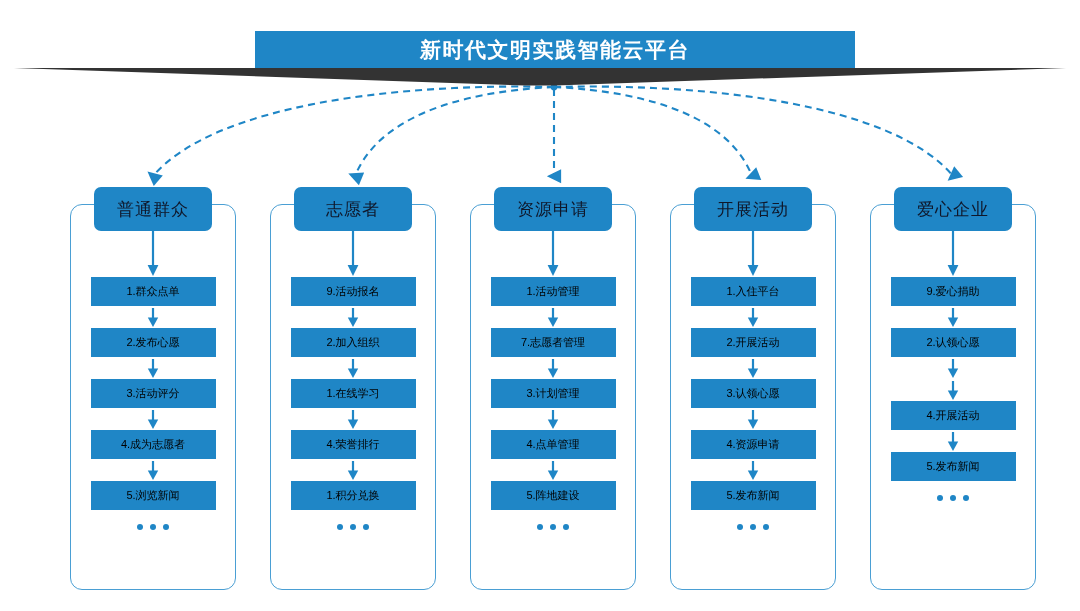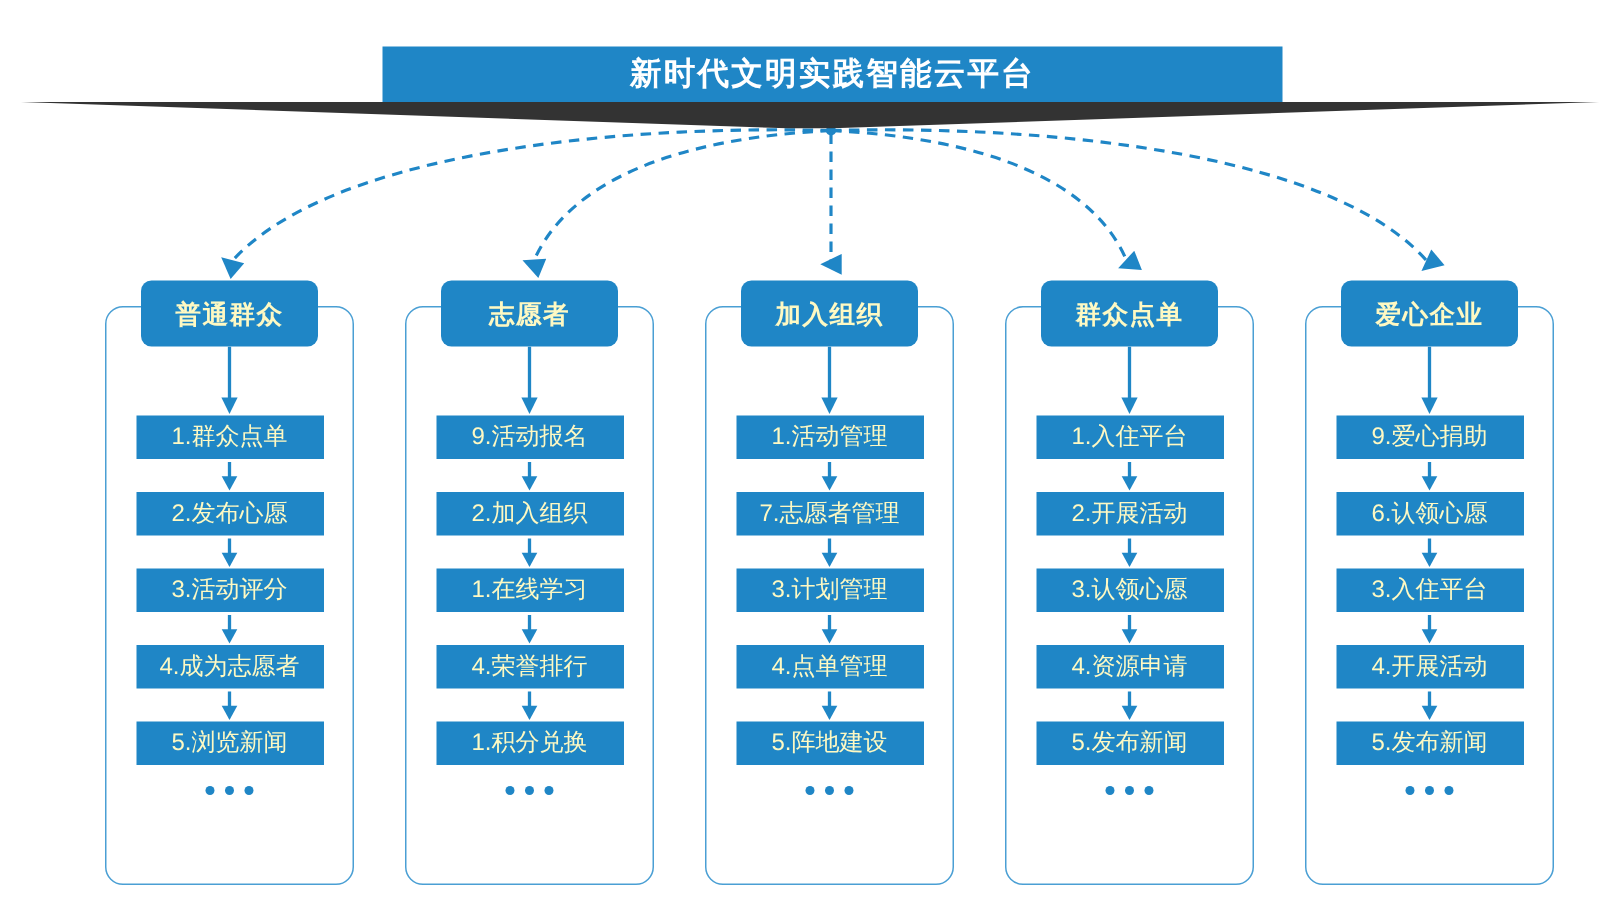--- a/index.html
+++ b/index.html
@@ -81,23 +81,23 @@
     width: 118px;
     height: 44px;
     background: #1f86c6;
     border-radius: 7px;
     display: flex;
     align-items: center;
     justify-content: center;
     z-index: 4;
   }
   .col-header .hdr-text {
-    color: #fef9c3;
+    color: #0f172a;
     font-size: 17px;
-    font-weight: bold;
+    font-weight: normal;
     letter-spacing: 1px;
     line-height: 1;
     white-space: nowrap;
   }
 
   .steps {
     position: absolute;
     top: 72px;
     left: 0;
     width: 100%;
@@ -108,22 +108,22 @@
 
   .step {
     width: 125px;
     height: 29px;
     background: #1f86c6;
     display: flex;
     align-items: center;
     justify-content: center;
   }
   .step .step-text {
-    color: #fef9c3;
-    font-size: 16px;
+    color: #000000;
+    font-size: 11px;
     line-height: 1;
     white-space: nowrap;
   }
 
   .down-arrow {
     width: 14px;
     height: 22px;
     display: block;
   }
 
@@ -280,21 +280,21 @@
       <div class="ellipsis">
           <i></i>
           <i></i>
           <i></i>
         </div>
     </div>
   </div>
 
   <div class="column" style="left:470px;">
     <div class="col-header">
-      <span class="hdr-text">加入组织</span>
+      <span class="hdr-text">资源申请</span>
     </div>
     <svg class="hdr-link" viewBox="0 0 14 46">
       <line x1="7" y1="0" x2="7" y2="36" stroke="#1f86c6" stroke-width="2.2"></line>
       <path d="M1.6 34 L12.4 34 L7 45 Z" fill="#1f86c6"></path>
     </svg>
     <div class="steps">
       <div class="step">
           <span class="step-text">1.活动管理</span>
         </div>
       <svg class="down-arrow" viewBox="0 0 14 22">
@@ -328,21 +328,21 @@
       <div class="ellipsis">
           <i></i>
           <i></i>
           <i></i>
         </div>
     </div>
   </div>
 
   <div class="column" style="left:670px;">
     <div class="col-header">
-      <span class="hdr-text">群众点单</span>
+      <span class="hdr-text">开展活动</span>
     </div>
     <svg class="hdr-link" viewBox="0 0 14 46">
       <line x1="7" y1="0" x2="7" y2="36" stroke="#1f86c6" stroke-width="2.2"></line>
       <path d="M1.6 34 L12.4 34 L7 45 Z" fill="#1f86c6"></path>
     </svg>
     <div class="steps">
       <div class="step">
           <span class="step-text">1.入住平台</span>
         </div>
       <svg class="down-arrow" viewBox="0 0 14 22">
@@ -391,29 +391,26 @@
     </svg>
     <div class="steps">
       <div class="step">
           <span class="step-text">9.爱心捐助</span>
         </div>
       <svg class="down-arrow" viewBox="0 0 14 22">
           <line x1="7" y1="2" x2="7" y2="13" stroke="#1f86c6" stroke-width="2.2"></line>
           <path d="M1.8 11.5 L12.2 11.5 L7 21 Z" fill="#1f86c6"></path>
         </svg>
       <div class="step">
-          <span class="step-text">6.认领心愿</span>
-        </div>
-      <svg class="down-arrow" viewBox="0 0 14 22">
-          <line x1="7" y1="2" x2="7" y2="13" stroke="#1f86c6" stroke-width="2.2"></line>
-          <path d="M1.8 11.5 L12.2 11.5 L7 21 Z" fill="#1f86c6"></path>
-        </svg>
-      <div class="step">
-          <span class="step-text">3.入住平台</span>
-        </div>
+          <span class="step-text">2.认领心愿</span>
+        </div>
+      <svg class="down-arrow" viewBox="0 0 14 22">
+          <line x1="7" y1="2" x2="7" y2="13" stroke="#1f86c6" stroke-width="2.2"></line>
+          <path d="M1.8 11.5 L12.2 11.5 L7 21 Z" fill="#1f86c6"></path>
+        </svg>
       <svg class="down-arrow" viewBox="0 0 14 22">
           <line x1="7" y1="2" x2="7" y2="13" stroke="#1f86c6" stroke-width="2.2"></line>
           <path d="M1.8 11.5 L12.2 11.5 L7 21 Z" fill="#1f86c6"></path>
         </svg>
       <div class="step">
           <span class="step-text">4.开展活动</span>
         </div>
       <svg class="down-arrow" viewBox="0 0 14 22">
           <line x1="7" y1="2" x2="7" y2="13" stroke="#1f86c6" stroke-width="2.2"></line>
           <path d="M1.8 11.5 L12.2 11.5 L7 21 Z" fill="#1f86c6"></path>

